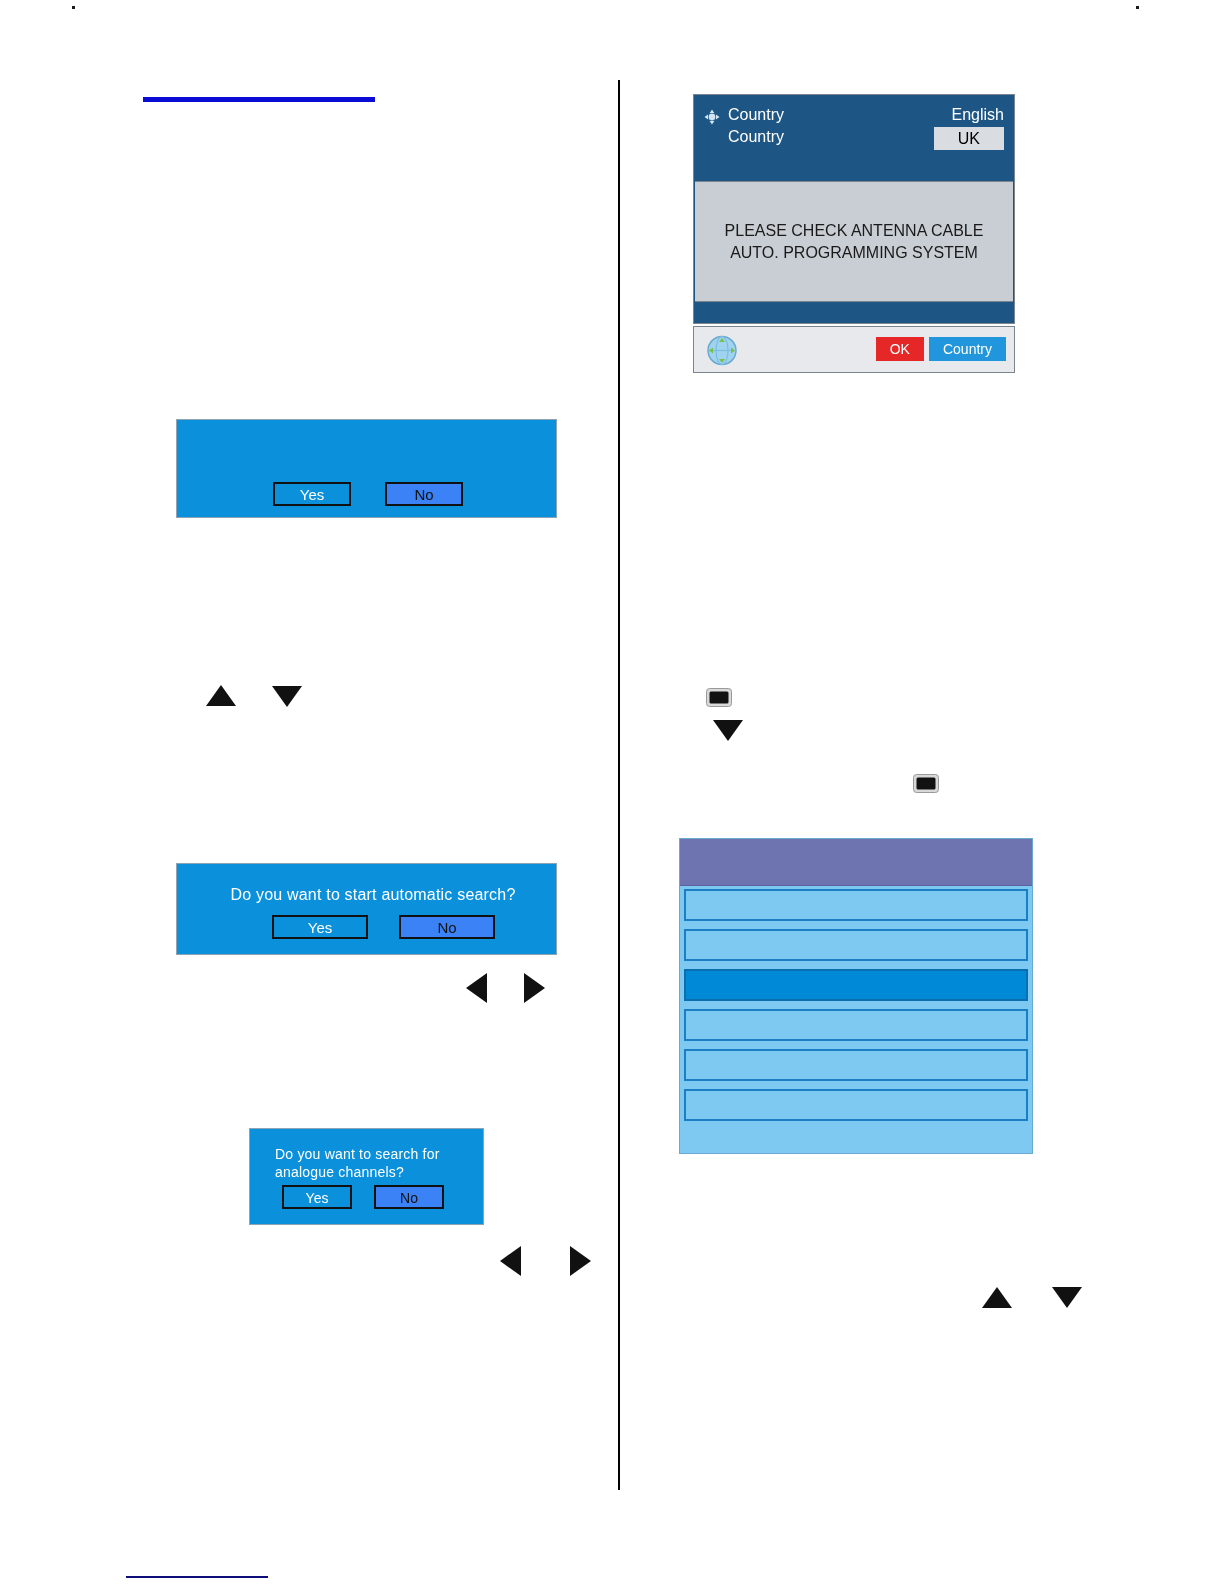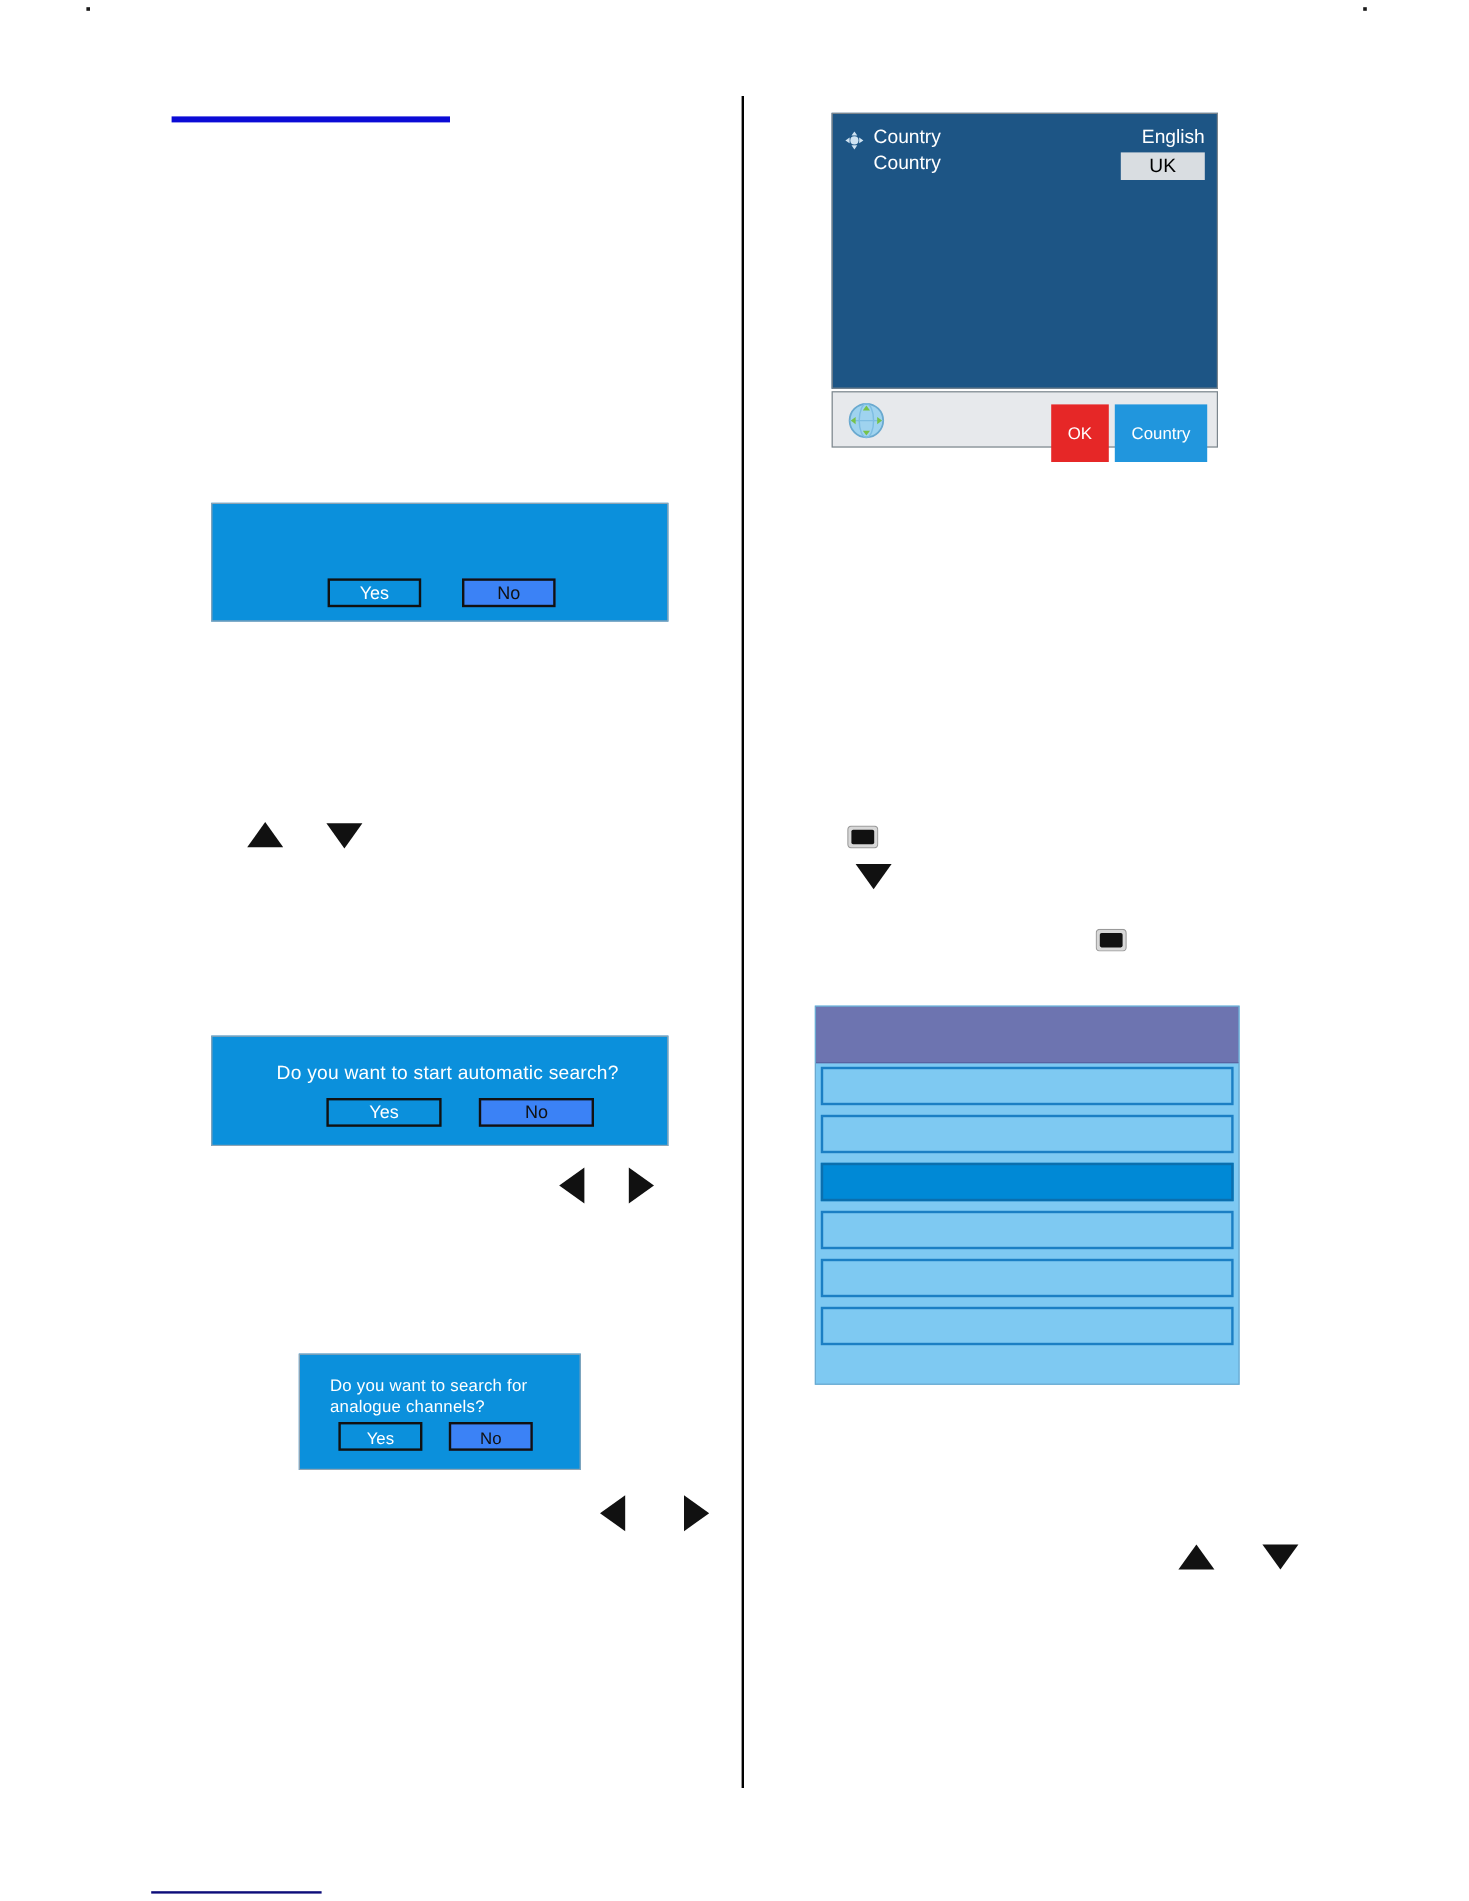--- a/index.html
+++ b/index.html
@@ -166,21 +166,21 @@
     position: relative;
     display: flex; align-items: center;
   }
   .globe-icon { position: absolute; left: 12px; top: 8px; width: 32px; height: 31px; }
   .ap-footer-buttons {
     position: absolute; right: 8px; top: 10px;
     display: flex; gap: 5px;
   }
   .ap-btn {
     height: 24px; line-height: 24px;
-    padding: 12px 14px;
+    padding: 0 14px;
     font-size: 14px;
     color: #ffffff;
     text-align: left;
   }
   .ap-btn.ok { background: #e62727; }
   .ap-btn.cancel { background: #2196dd; }
 
   
   #channel-list-panel {
     left: 679px; top: 838px;
@@ -306,20 +306,24 @@
         </span>
         <span class="ap-label">Country</span>
         <span class="ap-value">English</span>
       </div>
 
       <div class="ap-row" style="top:33px;">
         <span class="ap-label">Country</span>
         <span class="ap-value boxed">UK</span>
       </div>
 
+      <div class="ap-message">
+        <div>PLEASE CHECK ANTENNA CABLE</div>
+        <div>AUTO. PROGRAMMING SYSTEM</div>
+      </div>
     </div>
 
     <div class="ap-footer">
       <span class="globe-icon">
         <svg width="32" height="31" viewBox="0 0 32 31">
           <ellipse cx="16" cy="15.5" rx="14" ry="14" fill="#9fd3ef" stroke="#6aa9cf" stroke-width="1.5"></ellipse>
           <ellipse cx="16" cy="15.5" rx="6" ry="14" fill="none" stroke="#7ebde2" stroke-width="1.2"></ellipse>
           <line x1="2" y1="15.5" x2="30" y2="15.5" stroke="#7ebde2" stroke-width="1.2"></line>
           <polygon points="16,3 19,7 13,7" fill="#77c24a"></polygon>
           <polygon points="16,28 19,24 13,24" fill="#77c24a"></polygon>

